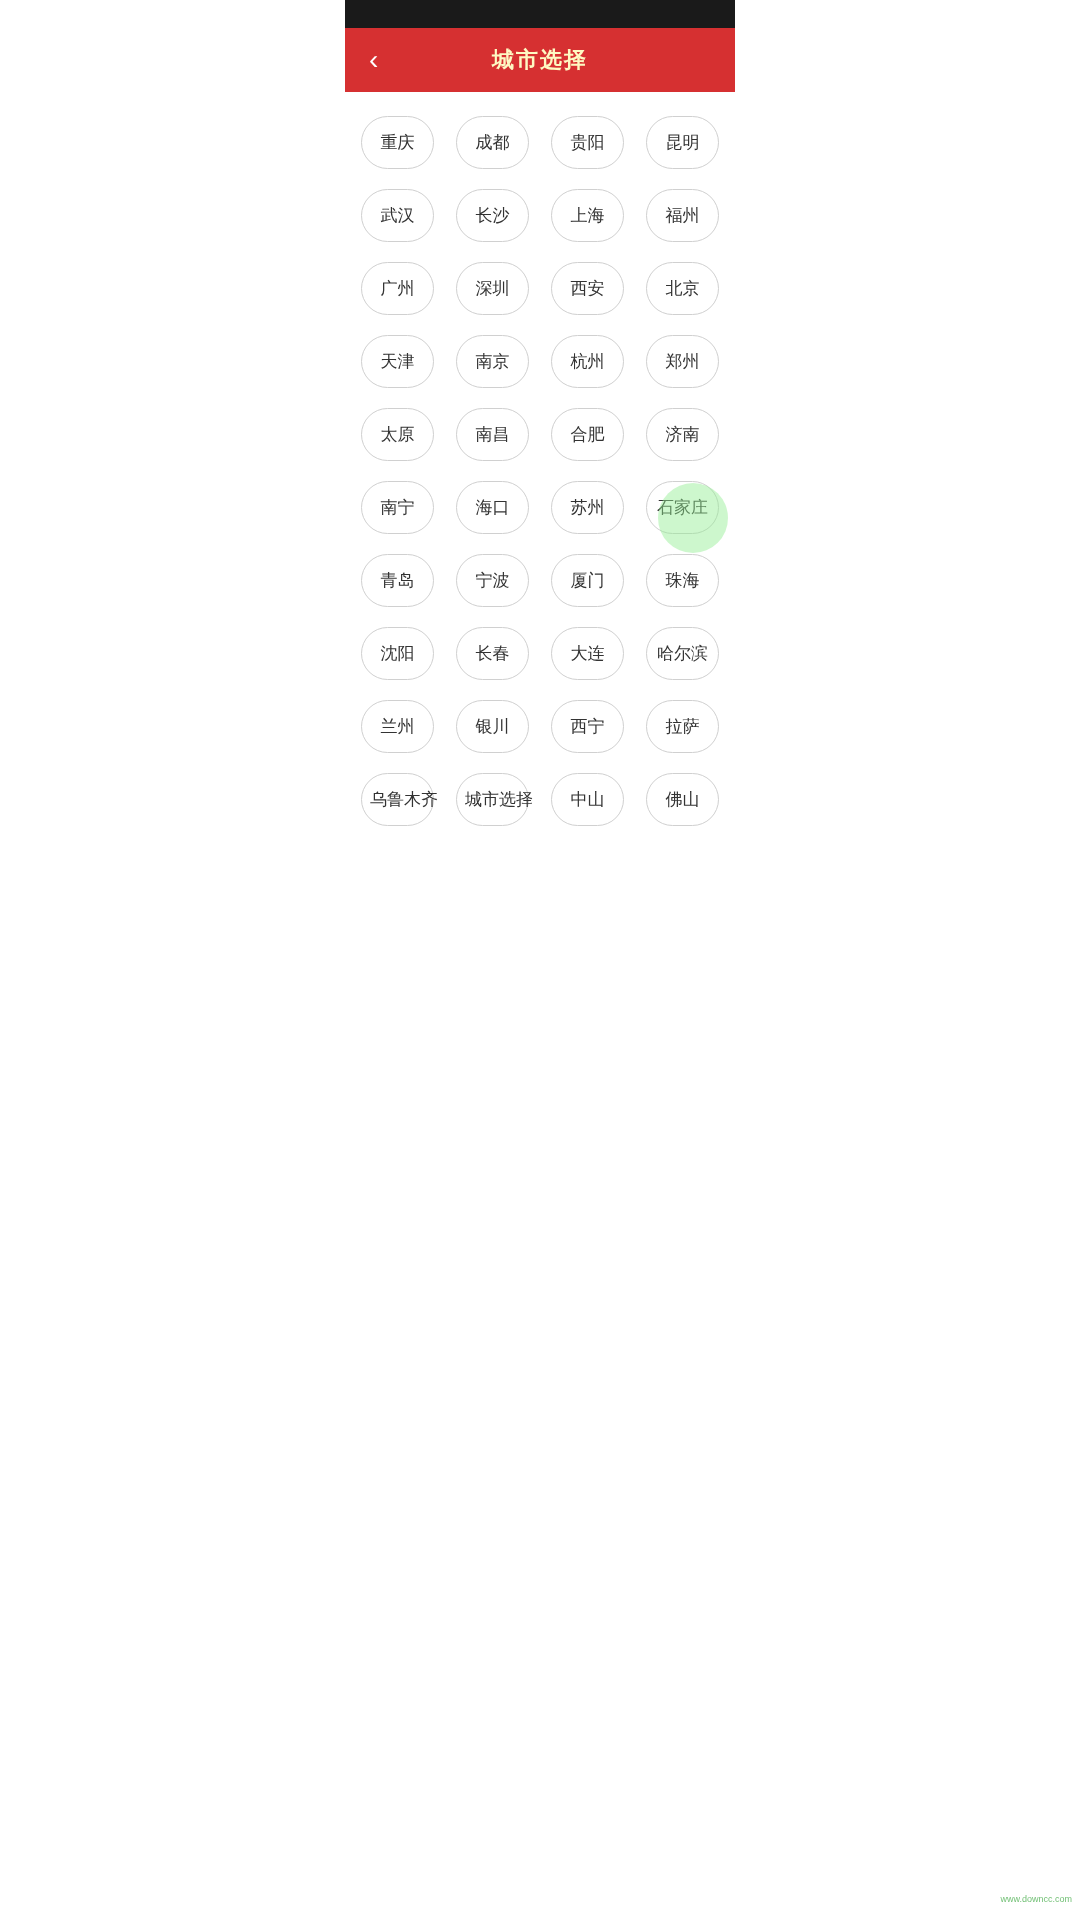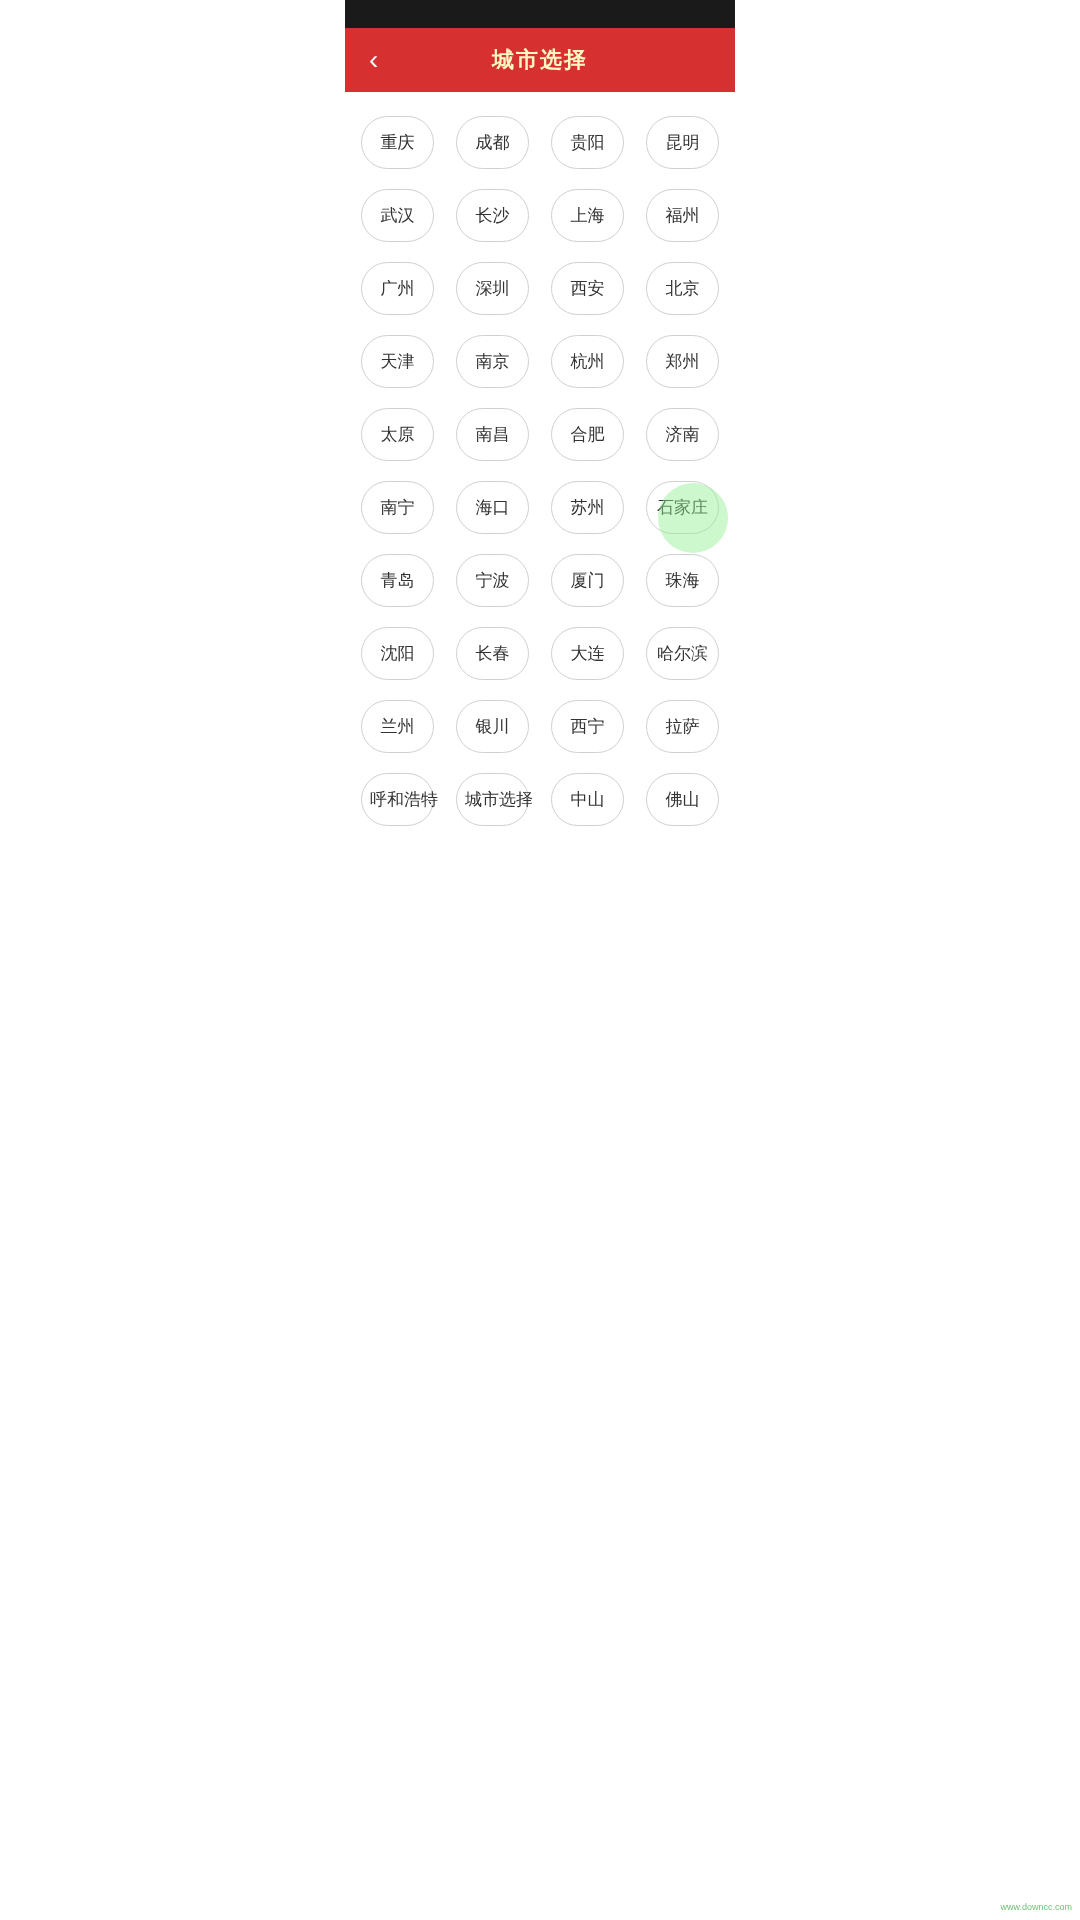--- a/index.html
+++ b/index.html
@@ -82,21 +82,21 @@
       width: 70px;
       height: 70px;
       background: rgba(144, 238, 144, 0.45);
       border-radius: 50%;
       pointer-events: none;
       z-index: 10;
     }
 
     .watermark {
       position: fixed;
-      bottom: 8px;
+      bottom: 16px;
       right: 8px;
       font-size: 9px;
       color: #4CAF50;
       opacity: 0.8;
     }
   </style>
 </head>
 <body>
 
 <div class="status-bar"></div>
@@ -138,19 +138,19 @@
     <div class="city-btn">厦门</div>
     <div class="city-btn">珠海</div>
     <div class="city-btn">沈阳</div>
     <div class="city-btn">长春</div>
     <div class="city-btn">大连</div>
     <div class="city-btn">哈尔滨</div>
     <div class="city-btn">兰州</div>
     <div class="city-btn">银川</div>
     <div class="city-btn">西宁</div>
     <div class="city-btn">拉萨</div>
-    <div class="city-btn">呼和浩特</div>
+    <div class="city-btn">乌鲁木齐</div>
     <div class="city-btn">城市选择</div>
     <div class="city-btn">中山</div>
     <div class="city-btn">佛山</div>
   </div>
 
 <div class="watermark">www.downcc.com</div>
 
 </body></html>

